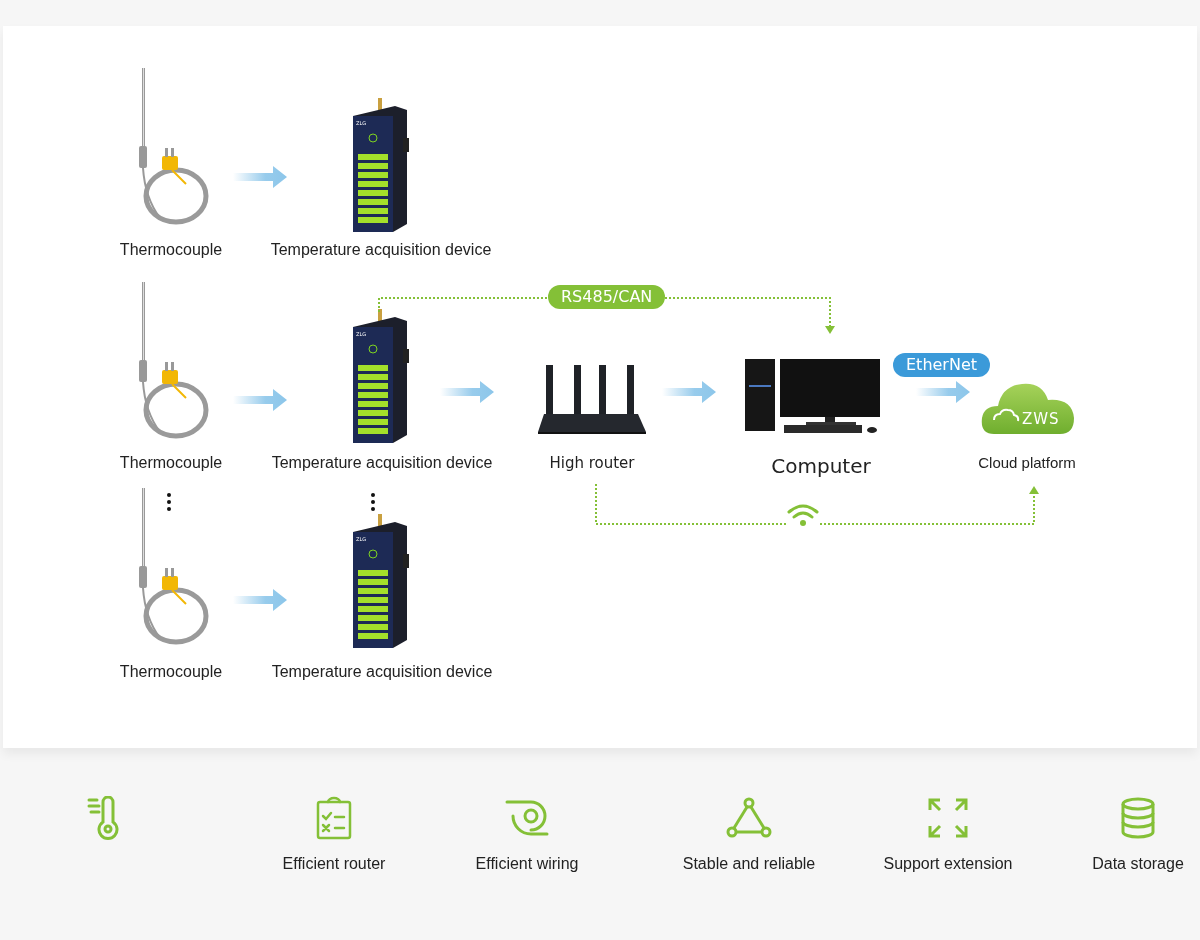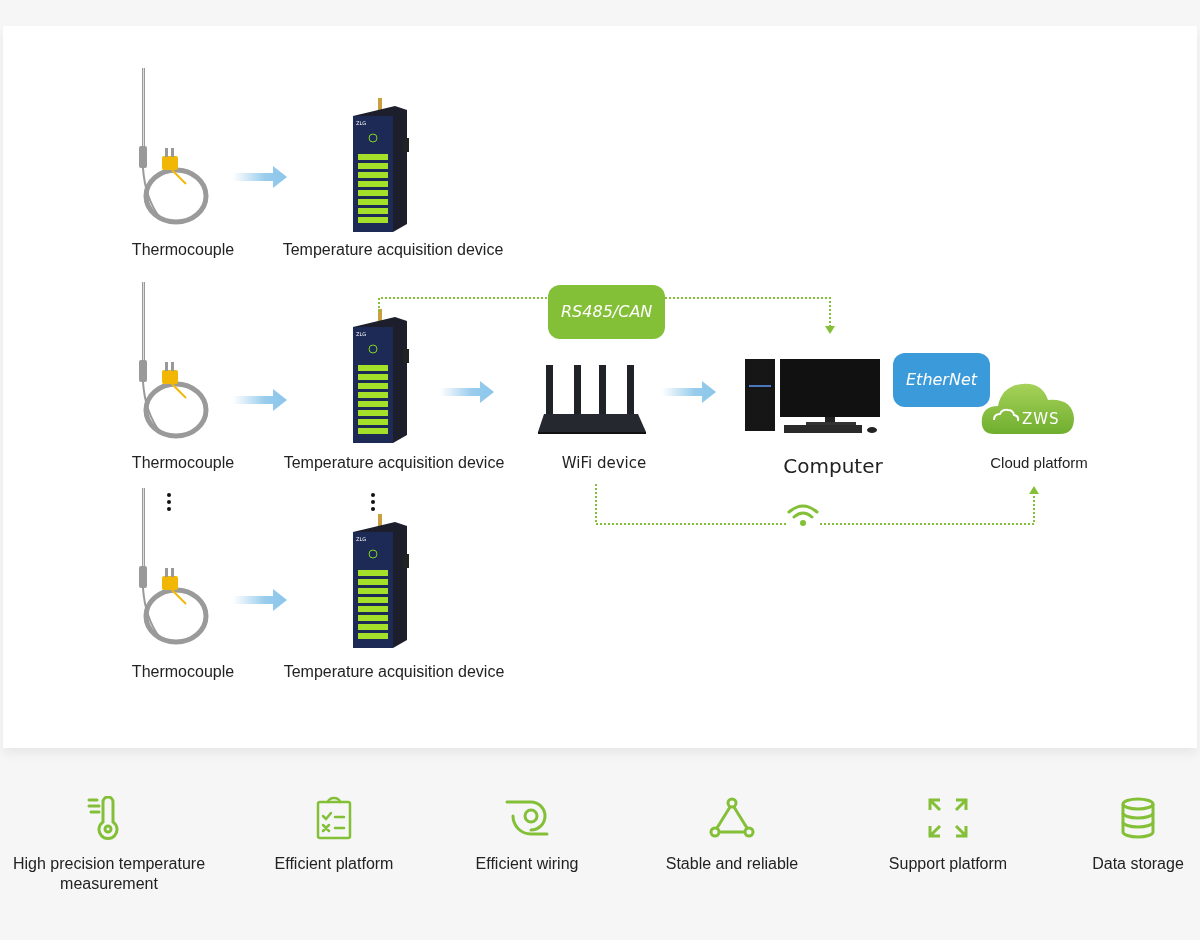--- a/index.html
+++ b/index.html
@@ -1,24 +1,24 @@
 <!DOCTYPE html>
 <html><head>
 <meta charset="utf-8">
 <style>
   html, body { margin:0; padding:0; }
   body { width:1200px; height:940px; background:#f6f6f6; position:relative; overflow:hidden;
          font-family:"Liberation Sans", sans-serif; color:#222; }
   .panel { position:absolute; left:3px; top:26px; width:1194px; height:722px; background:#fff;
            box-shadow:0 6px 10px rgba(0,0,0,0.06); }
   .abs { position:absolute; }
-  .label { position:absolute; font-size:16px; color:#222; white-space:nowrap; transform:translateX(-50%);margin-left:12px; }
+  .label { position:absolute; font-size:16px; color:#222; white-space:nowrap; transform:translateX(-50%); }
   .arrow { position:absolute; width:54px; height:22px; }
-  .pill { position:absolute; height:24px; line-height:24px; padding:15px 13px; border-radius:12px; color:#fff;
-          font-size:16px; font-family:"DejaVu Sans", sans-serif; white-space:nowrap;font-style:italic; }
+  .pill { position:absolute; height:24px; line-height:24px; padding:0 13px; border-radius:12px; color:#fff;
+          font-size:16px; font-family:"DejaVu Sans", sans-serif; white-space:nowrap; }
   .pill.green { background:#84c037; }
   .pill.blue { background:#3b9ad9; }
   .feat { position:absolute; top:796px; width:220px; text-align:center; transform:translateX(-50%); }
   .feat svg { display:block; margin:0 auto; }
   .feat .ftxt { margin-top:14px; font-size:16px; color:#222; line-height:20px; }
   .dots { position:absolute; width:4px; }
   .dots i { display:block; width:4px; height:4px; border-radius:50%; background:#111; margin-bottom:3px; }
 </style>
 </head>
 <body>
@@ -203,60 +203,59 @@
     <i></i>
     <i></i>
   </div>
 
 <div class="label" style="left:171px;top:241px">Thermocouple</div>
 <div class="label" style="left:381px;top:241px">Temperature acquisition device</div>
 <div class="label" style="left:171px;top:454px">Thermocouple</div>
 <div class="label" style="left:382px;top:454px">Temperature acquisition device</div>
 <div class="label" style="left:171px;top:663px">Thermocouple</div>
 <div class="label" style="left:382px;top:663px">Temperature acquisition device</div>
-<div class="label" style="left:592px;top:454px;font-family:'DejaVu Sans',sans-serif;font-size:15px">WiFi device</div>
+<div class="label" style="left:592px;top:454px;font-family:'DejaVu Sans',sans-serif;font-size:15px">High router</div>
 <div class="label" style="left:821px;top:454px;font-family:'DejaVu Sans',sans-serif;font-size:20px">Computer</div>
 <div class="label" style="left:1027px;top:454px;font-family:Liberation Sans, sans-serif;font-size:15px">Cloud platform</div>
 
 <div class="feat" style="left:109px">
   <svg width="44" height="44" viewBox="0 0 44 44">
     <g fill="none" stroke="#84c037" stroke-width="3" stroke-linecap="round">
       <line x1="2" y1="4" x2="10" y2="4"></line>
         <line x1="2" y1="10" x2="12" y2="10"></line>
         <line x1="4" y1="16" x2="12" y2="16"></line>
       <path d="M16 26 V6 a5 5 0 0 1 10 0 V26 a9 9 0 1 1 -10 0 Z"></path>
       <circle cx="21" cy="33" r="3"></circle>
     </g>
   </svg>
-  <div class="ftxt">High precision temperature measurement</div>
 </div>
 <div class="feat" style="left:334px">
   <svg width="44" height="44" viewBox="0 0 44 44">
     <g fill="none" stroke="#84c037" stroke-width="2.5" stroke-linecap="round">
       <rect x="6" y="6" width="32" height="36" rx="2"></rect>
       <path d="M16 6 a6 4 0 0 1 12 0"></path>
       <path d="M11 20 l3 3 l5 -6"></path>
         <line x1="23" y1="21" x2="32" y2="21"></line>
       <path d="M11 29 l6 6 M17 29 l-6 6"></path>
         <line x1="23" y1="32" x2="32" y2="32"></line>
     </g>
   </svg>
-  <div class="ftxt">Efficient platform</div>
+  <div class="ftxt">Efficient router</div>
 </div>
 <div class="feat" style="left:527px">
   <svg width="48" height="44" viewBox="0 0 48 44">
     <g fill="none" stroke="#84c037" stroke-width="3" stroke-linecap="round">
       <path d="M4 6 H28 a14 14 0 0 1 0 28"></path>
       <circle cx="28" cy="20" r="6"></circle>
       <path d="M10 20 a18 18 0 0 0 18 18 H44"></path>
     </g>
   </svg>
   <div class="ftxt">Efficient wiring</div>
 </div>
-<div class="feat" style="left:732px">
+<div class="feat" style="left:749px">
   <svg width="48" height="44" viewBox="0 0 48 44">
     <g fill="none" stroke="#84c037" stroke-width="3">
       <circle cx="24" cy="7" r="4"></circle>
         <circle cx="7" cy="36" r="4"></circle>
         <circle cx="41" cy="36" r="4"></circle>
       <line x1="22" y1="11" x2="9" y2="32"></line>
         <line x1="26" y1="11" x2="39" y2="32"></line>
         <line x1="11" y1="36" x2="37" y2="36"></line>
     </g>
   </svg>
@@ -264,21 +263,21 @@
 </div>
 <div class="feat" style="left:948px">
   <svg width="44" height="44" viewBox="0 0 44 44">
     <g fill="none" stroke="#84c037" stroke-width="3">
       <path d="M4 14 V4 H14 M4 4 L14 14"></path>
       <path d="M40 14 V4 H30 M40 4 L30 14"></path>
       <path d="M4 30 V40 H14 M4 40 L14 30"></path>
       <path d="M40 30 V40 H30 M40 40 L30 30"></path>
     </g>
   </svg>
-  <div class="ftxt">Support platform</div>
+  <div class="ftxt">Support extension</div>
 </div>
 <div class="feat" style="left:1138px">
   <svg width="44" height="44" viewBox="0 0 44 44">
     <g fill="none" stroke="#84c037" stroke-width="3">
       <ellipse cx="22" cy="8" rx="15" ry="5"></ellipse>
       <path d="M7 8 V36 a15 5 0 0 0 30 0 V8"></path>
       <path d="M7 17 a15 5 0 0 0 30 0"></path>
       <path d="M7 26 a15 5 0 0 0 30 0"></path>
     </g>
   </svg>

